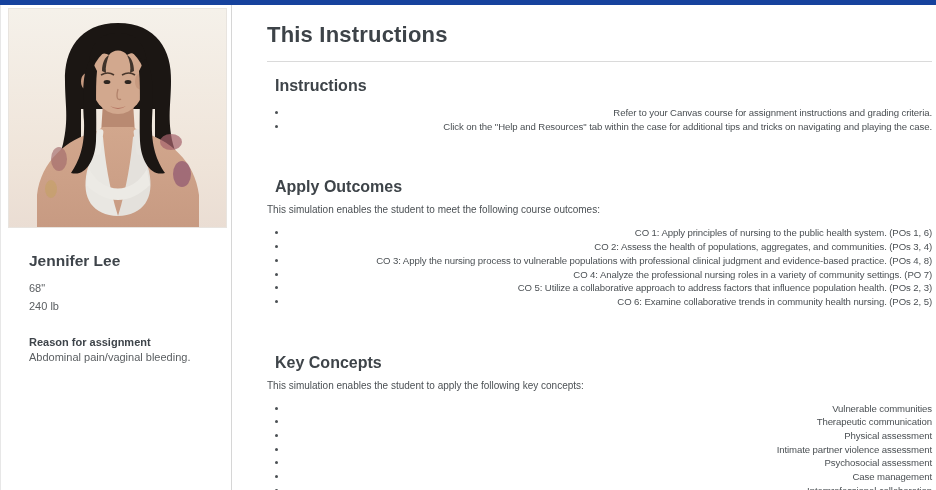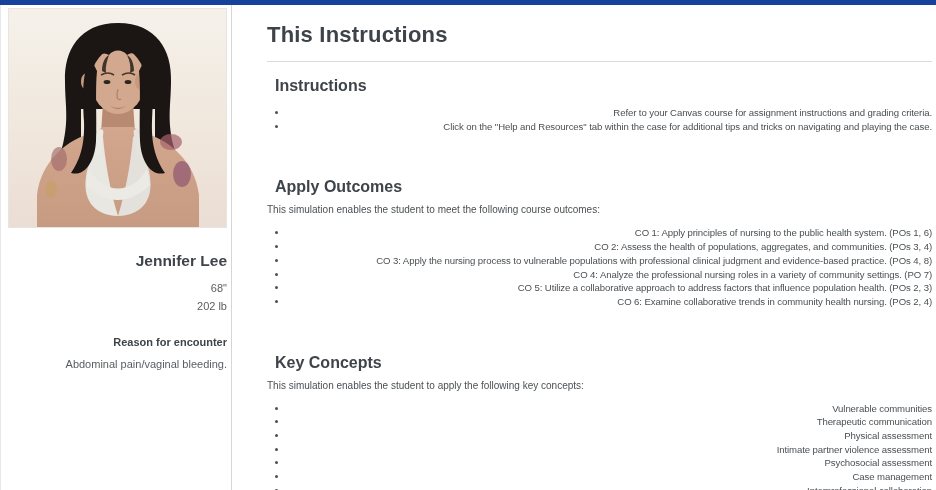--- a/index.html
+++ b/index.html
@@ -11,36 +11,35 @@
     color:#4b5054;
   }
   .top-bar { width:100%; height:5px; background:#16429d; }
   .layout { display:flex; width:100%; height:485px; }
 
   
   .sidebar {
     width:232px; flex:0 0 232px; height:100%;
     border-left:1px solid #e7e7e7;
     border-right:1px solid #d6d6d6;
-    padding:3px 4px 0 7px;
+    padding:3px 16px 0 7px;
     background:#ffffff;
-    text-align:right;
   }
   .photo {
     width:219px; height:220px; overflow:hidden;
     border:1px solid #e8e4df;
   }
   .photo svg { display:block; }
   .patient-name {
     margin:24px 0 0 21px;
     font-size:15.5px; font-weight:bold; color:#3e444a;
   }
   .vitals { margin:9px 0 0 21px; font-size:11px; color:#5a5e61; line-height:18px; }
   .reason-label { margin:21px 0 0 21px; font-size:11px; font-weight:bold; color:#3e444a; }
-  .reason-text { margin:10px 0 0 21px; font-size:11px; color:#5a5e61; }
+  .reason-text { margin:3px 0 0 21px; font-size:11px; color:#5a5e61; }
 
   
   .main { flex:1 1 auto; padding:17px 4px 0 35px; overflow:hidden; }
   .page-title {
     margin:0; font-size:22px; line-height:26px;
     font-weight:bold; color:#3d4348; letter-spacing:0.2px;
   }
   .title-rule { border:none; border-top:1px solid #dadada; margin:13px 0 0 0; }
 
   .section { margin-top:45px; }
@@ -116,24 +115,24 @@
 
         <path d="M82,50 C72,62 74,92 75,112 C76,138 70,152 62,164 C76,168 86,152 87,132 C88,110 86,80 88,62 Z" fill="#1b1613"></path>
         <path d="M136,50 C146,62 144,92 143,112 C142,138 148,152 156,164 C142,168 132,152 131,132 C130,110 132,80 130,62 Z" fill="#1b1613"></path>
       </svg>
     </div>
 
     <div class="patient-name">Jennifer Lee</div>
 
     <div class="vitals">
       <div>68"</div>
-      <div>202 lb</div>
+      <div>240 lb</div>
     </div>
 
-    <div class="reason-label">Reason for encounter</div>
+    <div class="reason-label">Reason for assignment</div>
     <div class="reason-text">Abdominal pain/vaginal bleeding.</div>
   </aside>
 
   <main class="main">
 
     <h1 class="page-title">This Instructions</h1>
     <hr class="title-rule">
 
     <section class="section first">
       <h2 class="section-heading">Instructions</h2>
@@ -145,21 +144,21 @@
 
     <section class="section">
       <h2 class="section-heading">Apply Outcomes</h2>
       <p class="intro">This simulation enables the student to meet the following course outcomes:</p>
       <ul class="bullet-list">
         <li>CO 1: Apply principles of nursing to the public health system. (POs 1, 6)</li>
         <li>CO 2: Assess the health of populations, aggregates, and communities. (POs 3, 4)</li>
         <li>CO 3: Apply the nursing process to vulnerable populations with professional clinical judgment and evidence-based practice. (POs 4, 8)</li>
         <li>CO 4: Analyze the professional nursing roles in a variety of community settings. (PO 7)</li>
         <li>CO 5: Utilize a collaborative approach to address factors that influence population health. (POs 2, 3)</li>
-        <li>CO 6: Examine collaborative trends in community health nursing. (POs 2, 4)</li>
+        <li>CO 6: Examine collaborative trends in community health nursing. (POs 2, 5)</li>
       </ul>
     </section>
 
     <section class="section">
       <h2 class="section-heading">Key Concepts</h2>
       <p class="intro">This simulation enables the student to apply the following key concepts:</p>
       <ul class="bullet-list">
         <li>Vulnerable communities</li>
         <li>Therapeutic communication</li>
         <li>Physical assessment</li>

